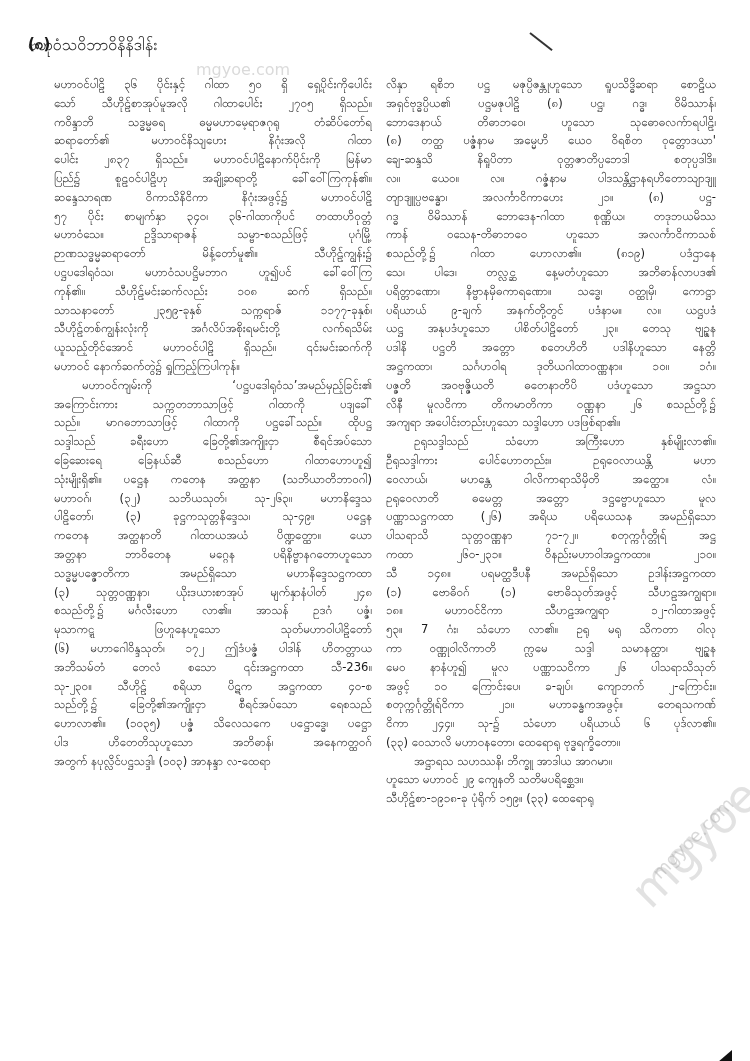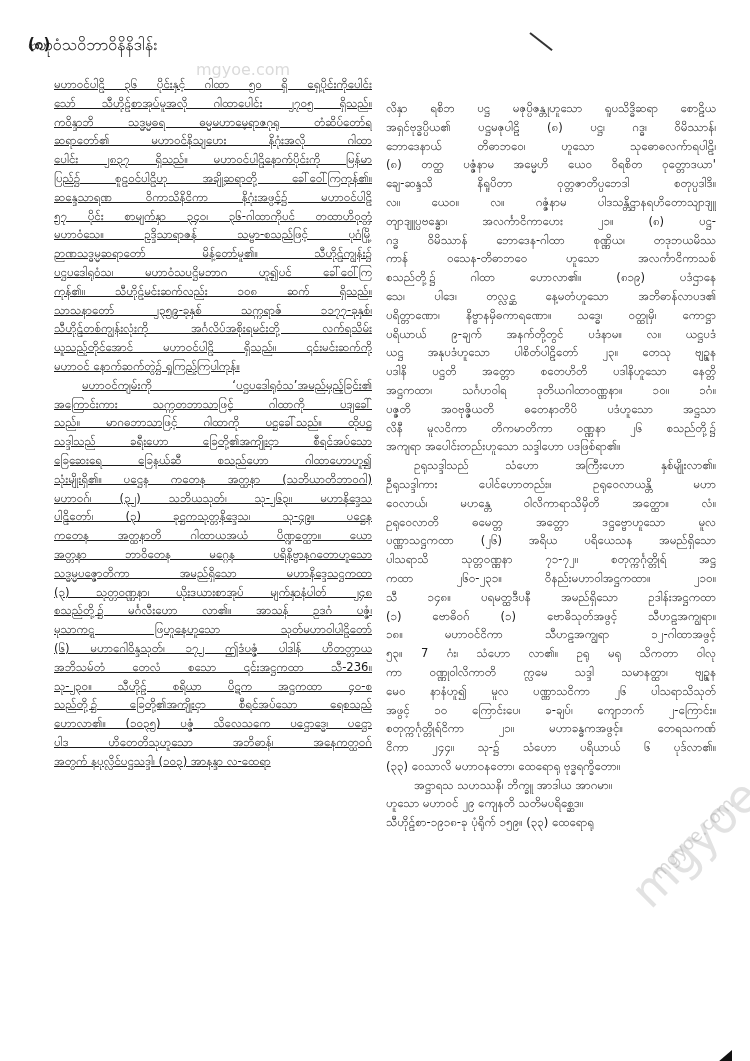--- a/index.html
+++ b/index.html
@@ -6,22 +6,22 @@
     body {
       width: 750px; height: 1061px; background: #ffffff; position: relative; overflow: hidden;
       font-family: "DejaVu Sans", sans-serif; color: #1a1a1a;
     }
     .page { position: absolute; left: 0; top: 0; width: 750px; height: 1061px; }
     .header { position: absolute; top: 34px; left: 28px; width: 690px; height: 24px; }
     .page-num { position: absolute; left: 0; top: 0; font-size: 15px; font-weight: bold; }
     .running-title { position: absolute; left: 0; right: 0; top: 0; text-align: left; font-size: 16px; }
     .slash-mark { position: absolute; left: 502px; top: -2px; width: 28px; height: 2px; background: #333; transform: rotate(38deg); transform-origin: left center; }
     .col { position: absolute; top: 75px; font-size: 11.6px; line-height: 18.8px; text-align: justify; }
-    .col-left { left: 54px; width: 318px; text-decoration: underline; }
-    .col-right { left: 386px; width: 330px; margin-top: 24px; }
+    .col-left { left: 54px; width: 318px; }
+    .col-right { left: 386px; width: 330px; }
     .line { display: block; white-space: nowrap; overflow: hidden; text-align-last: justify; }
     .line.indent { padding-left: 28px; }
     .line.center { text-align: center; text-align-last: center; }
     .line.last { text-align-last: left; }
     .watermark { position: absolute; color: rgba(150,150,150,0.35); font-family: "DejaVu Sans", sans-serif; pointer-events: none; }
     .wm-top { left: 196px; top: 60px; font-size: 16px; }
     .wm-bottom { left: 620px; top: 880px; font-size: 46px; transform: rotate(-45deg); transform-origin: left top; color: rgba(160,160,160,0.3); }
     .wm-bottom-small { left: 648px; top: 868px; font-size: 18px; transform: rotate(-45deg); transform-origin: left top; color: rgba(160,160,160,0.4); }
     .corner-mark { position: absolute; left: 718px; top: 1050px; width: 0; height: 0; border-left: 14px solid transparent; border-bottom: 12px solid #111; }
   </style>

